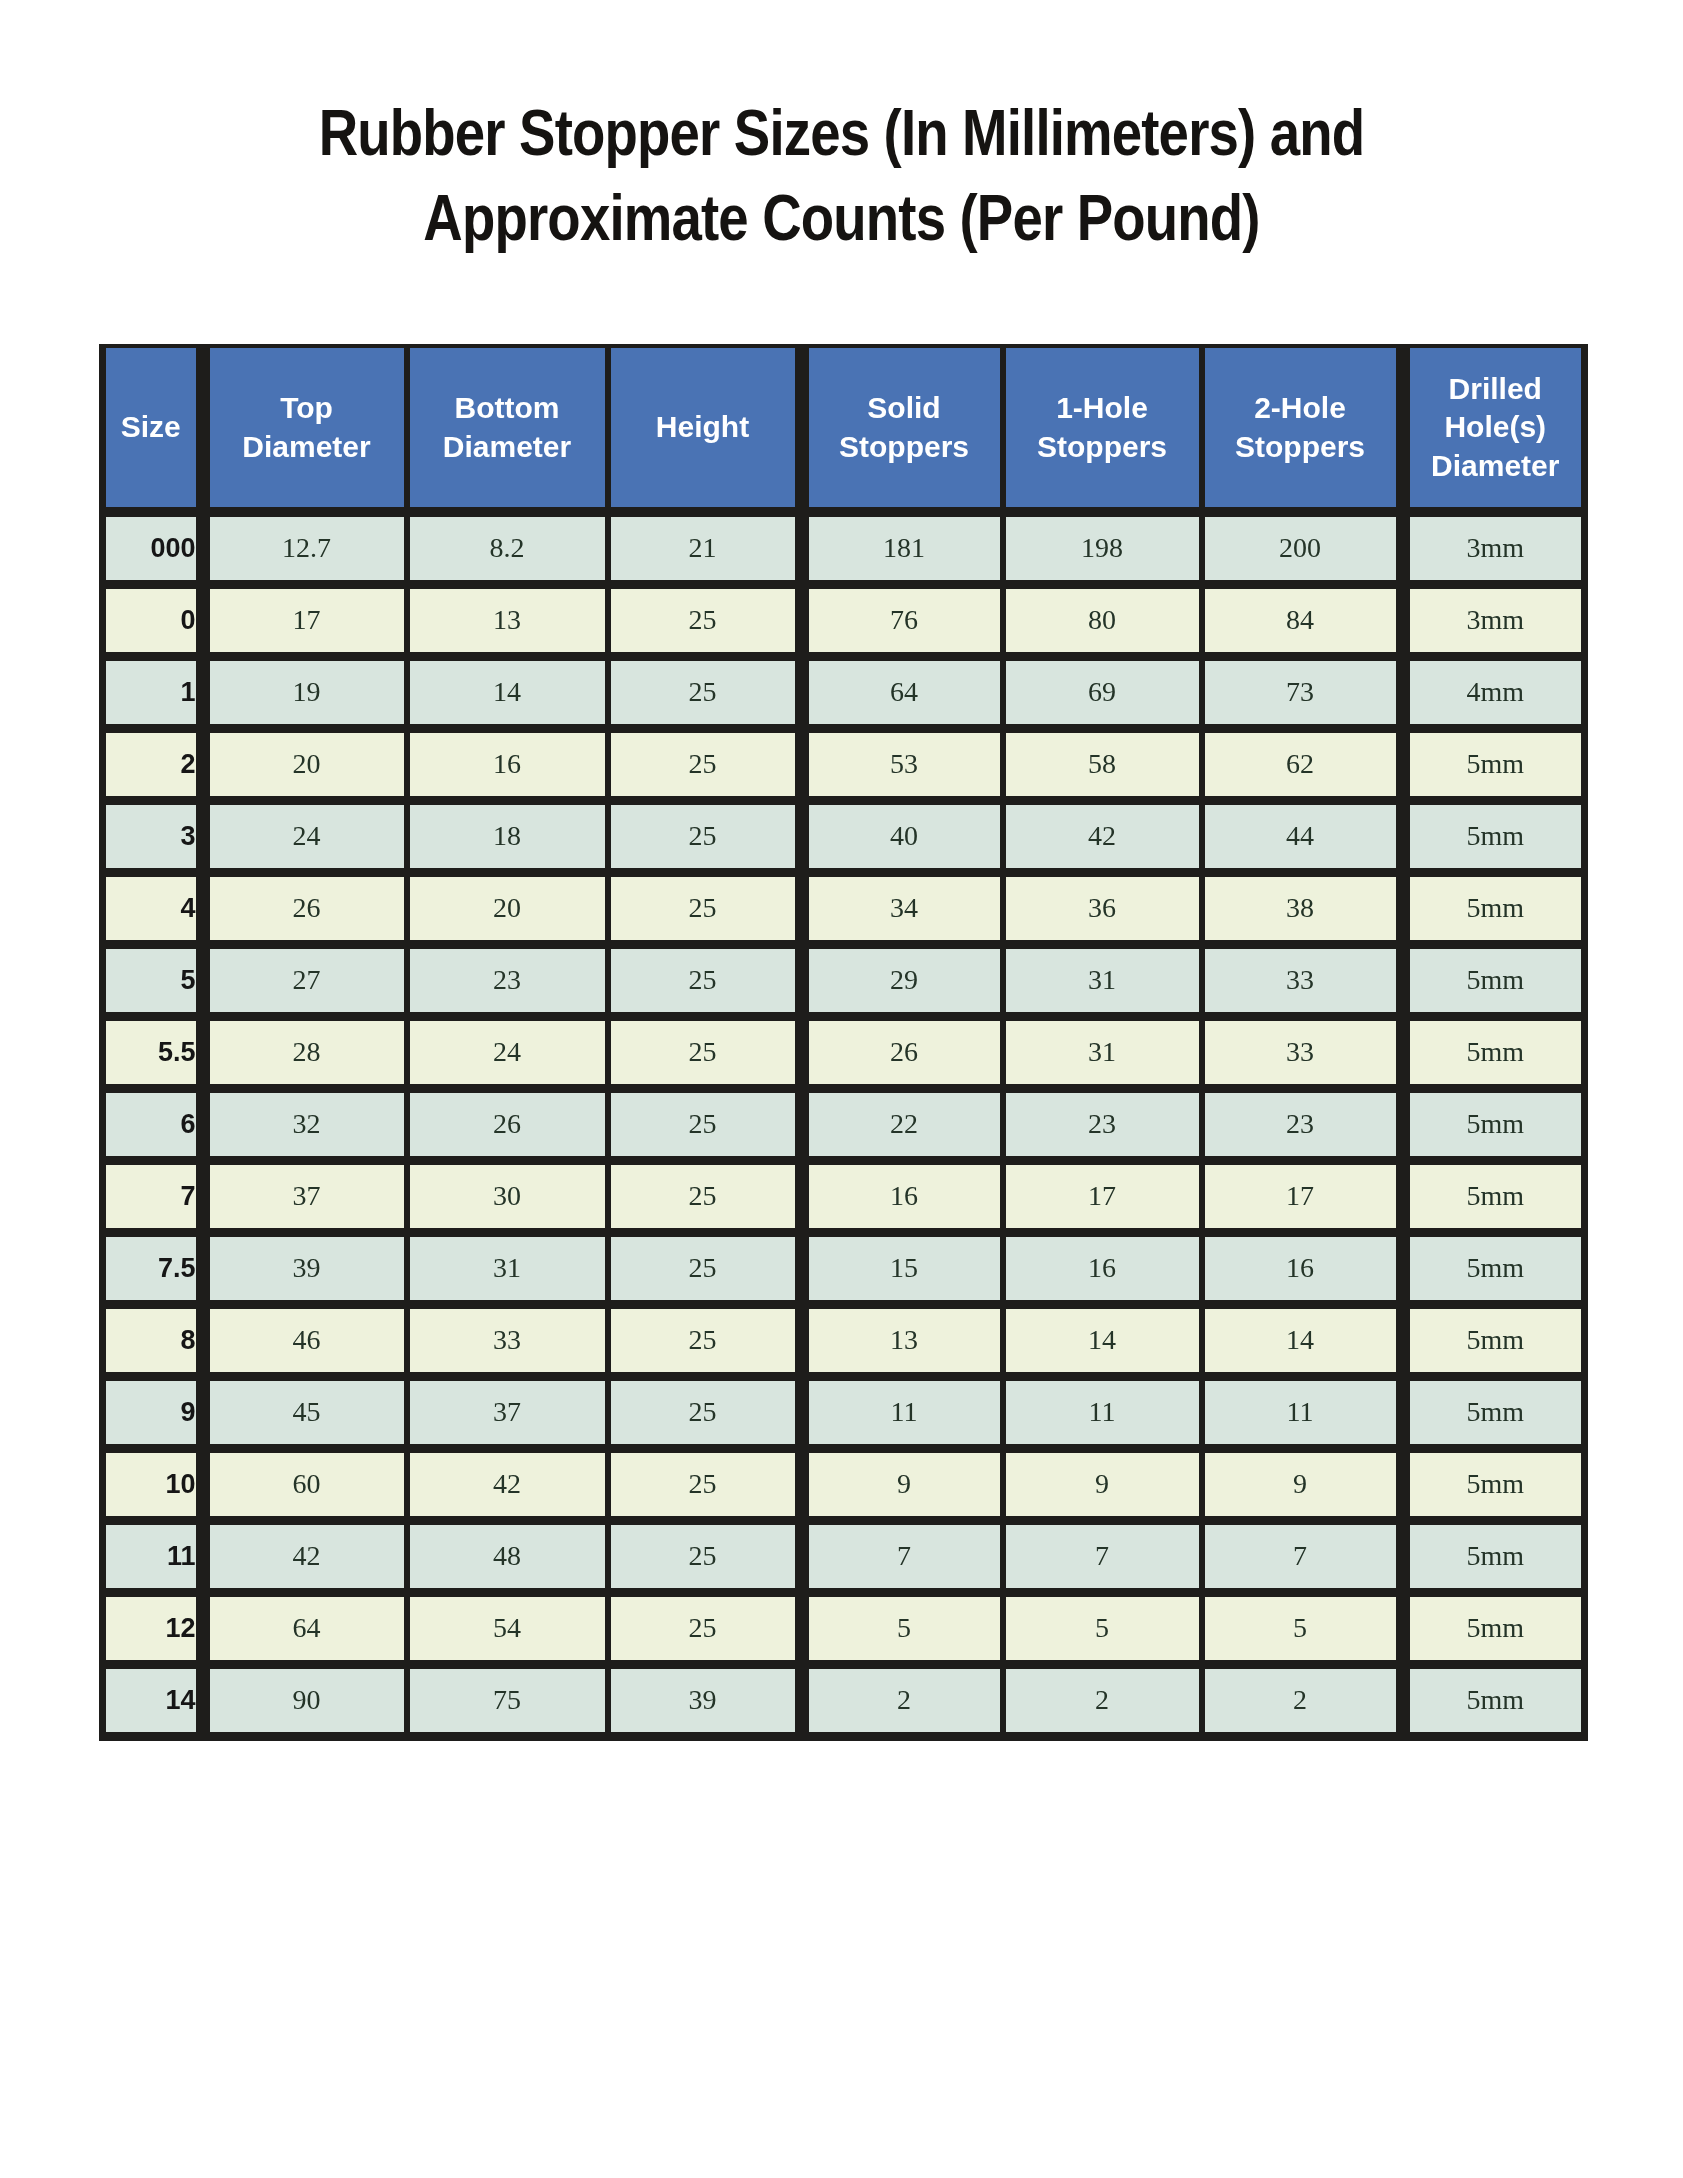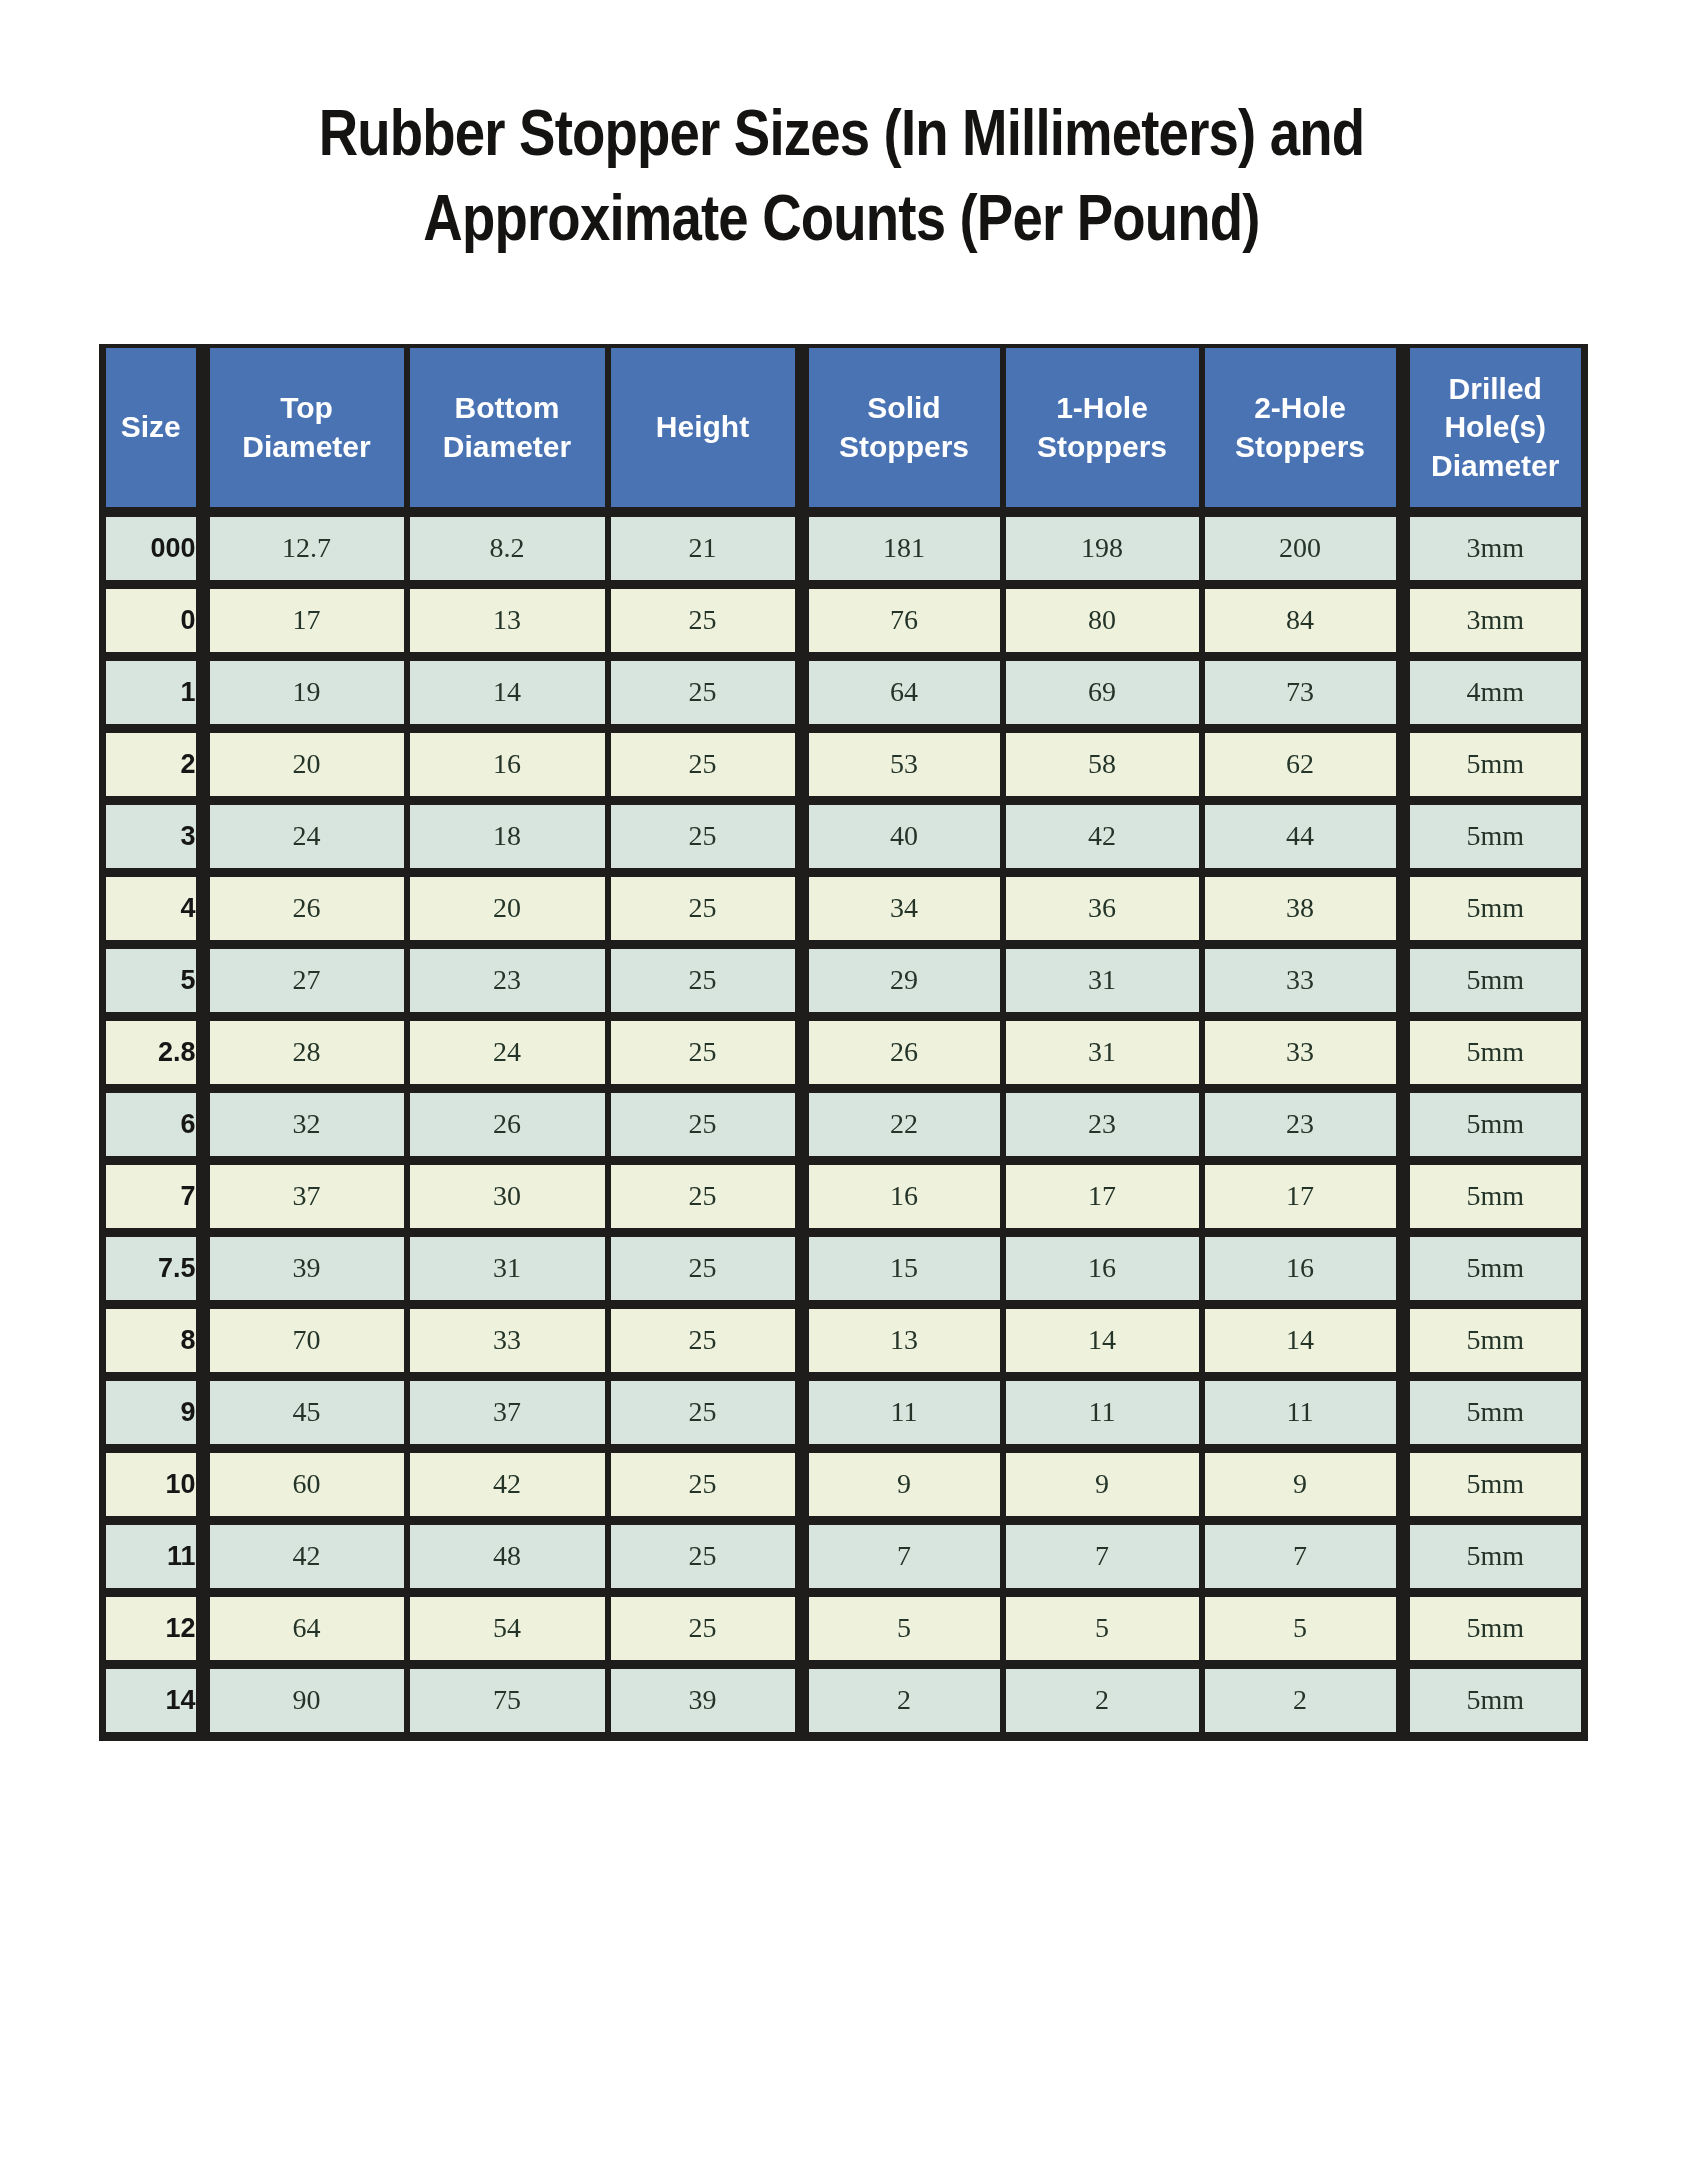--- a/index.html
+++ b/index.html
@@ -196,21 +196,21 @@
           <td class="c0">5</td>
           <td class="c1">27</td>
           <td class="c2">23</td>
           <td class="c3">25</td>
           <td class="c4">29</td>
           <td class="c5">31</td>
           <td class="c6">33</td>
           <td class="c7">5mm</td>
         </tr>
         <tr>
-          <td class="c0">2.8</td>
+          <td class="c0">5.5</td>
           <td class="c1">28</td>
           <td class="c2">24</td>
           <td class="c3">25</td>
           <td class="c4">26</td>
           <td class="c5">31</td>
           <td class="c6">33</td>
           <td class="c7">5mm</td>
         </tr>
         <tr>
           <td class="c0">6</td>
@@ -237,21 +237,21 @@
           <td class="c1">39</td>
           <td class="c2">31</td>
           <td class="c3">25</td>
           <td class="c4">15</td>
           <td class="c5">16</td>
           <td class="c6">16</td>
           <td class="c7">5mm</td>
         </tr>
         <tr>
           <td class="c0">8</td>
-          <td class="c1">70</td>
+          <td class="c1">46</td>
           <td class="c2">33</td>
           <td class="c3">25</td>
           <td class="c4">13</td>
           <td class="c5">14</td>
           <td class="c6">14</td>
           <td class="c7">5mm</td>
         </tr>
         <tr>
           <td class="c0">9</td>
           <td class="c1">45</td>

